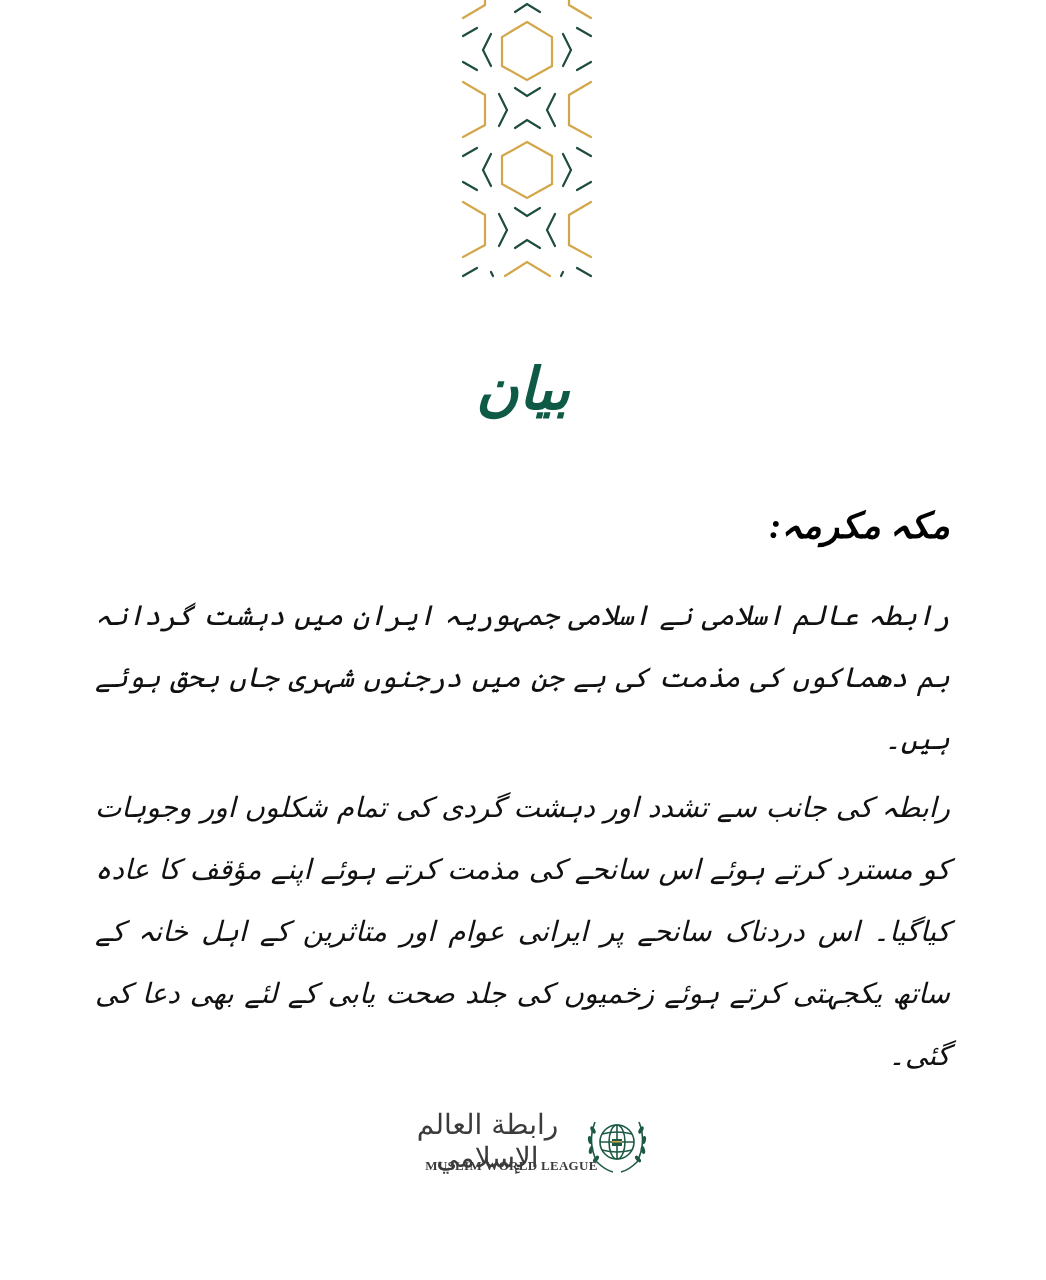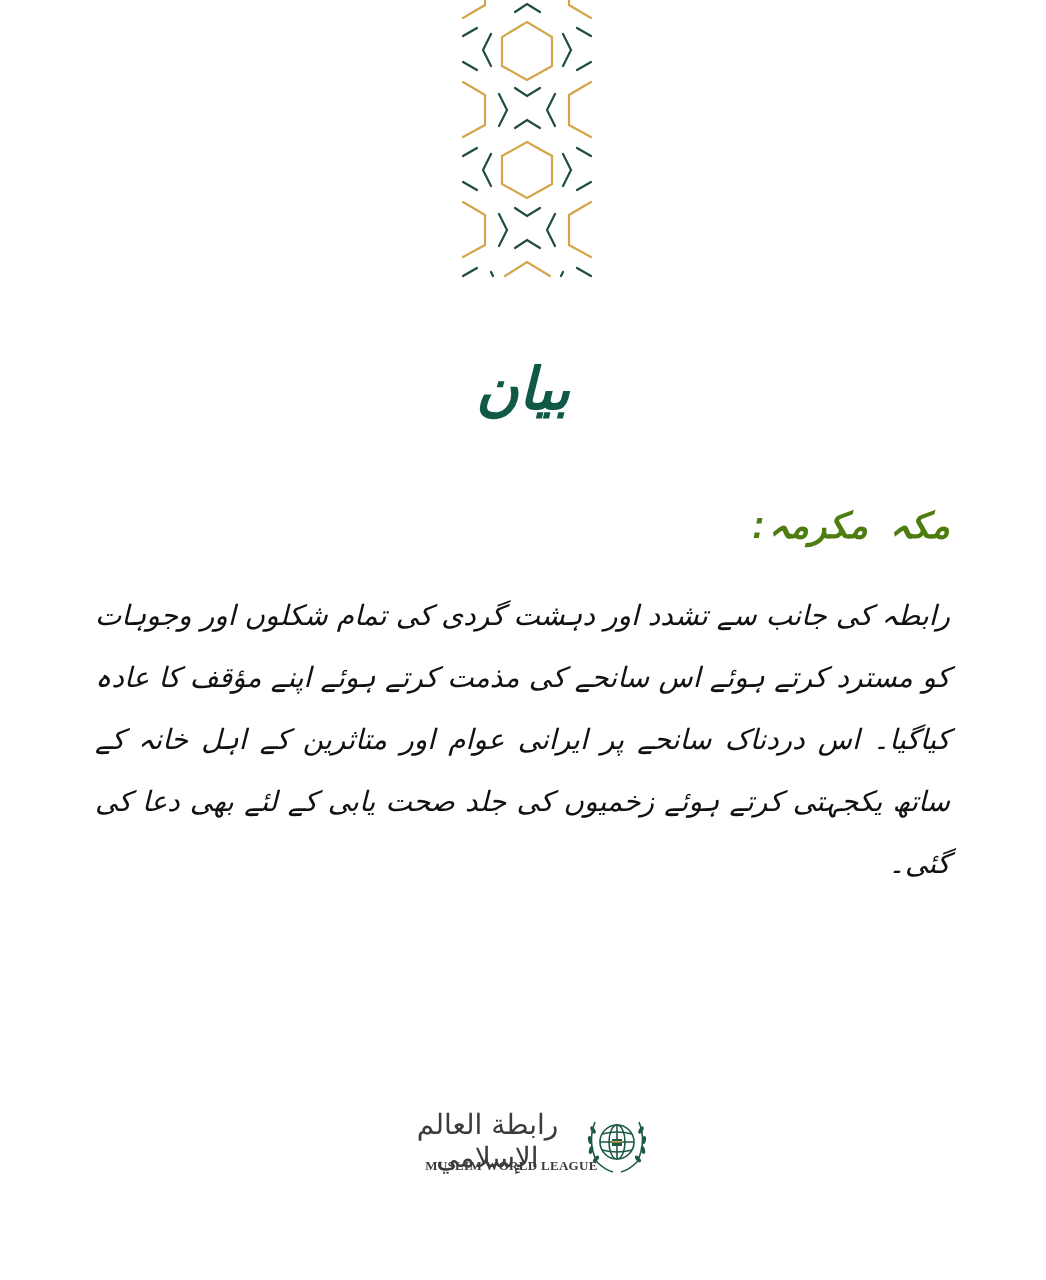--- a/index.html
+++ b/index.html
@@ -1,19 +1,19 @@
 <!DOCTYPE html>
 <html><head>
 <meta charset="utf-8">
 <style>
   html, body { margin:0; padding:0; background:#ffffff; }
   body { width:1046px; height:1280px; position:relative; overflow:hidden; font-family:"DejaVu Sans", sans-serif; }
   .pattern { position:absolute; left:455px; top:0; width:145px; height:280px; }
   .title { position:absolute; left:0; right:0; top:355px; text-align:center; color:#0f5a47; font-size:58px; font-weight:bold; direction:rtl; font-family:"DejaVu Serif", serif;font-style:italic; }
-  .dateline { position:absolute; right:96px; top:505px; font-size:36px; font-weight:bold; color:#4d7c0f; direction:rtl; font-style:italic; font-family:Liberation Mono, monospace; }
+  .dateline { position:absolute; right:96px; top:505px; font-size:36px; font-weight:bold; color:#000000; direction:rtl; font-style:italic; font-family:Liberation Serif, serif; }
   .body-text { position:absolute; left:95px; right:96px; top:585px; direction:rtl; text-align:justify; text-align-last:right; font-size:28px; line-height:62px; color:#111; font-family:"DejaVu Serif", serif; font-style:italic; }
   .body-text p { margin:0 0 6px 0; }
   .footer-logo { position:absolute; left:395px; top:1108px; width:260px; height:72px; }
   .logo-ar { position:absolute; left:0; top:0; width:185px; text-align:center; direction:rtl; font-size:28px; color:#3b3b3b; font-family:"DejaVu Serif", serif; }
   .logo-en { position:absolute; left:0; top:50px; width:185px; text-align:center; font-size:13px; font-weight:bold; letter-spacing:0.3px; color:#3b3b3b; font-family:"Liberation Serif", serif;margin-left:24px; }
   .logo-emblem { position:absolute; left:188px; top:0; width:68px; height:68px; }
 </style>
 </head>
 <body>
 
@@ -57,20 +57,21 @@
     <line x1="36" y1="272" x2="38" y2="276" stroke="#1e4d3f"></line>
     <line x1="108" y1="272" x2="106" y2="276" stroke="#1e4d3f"></line>
   </g>
 </svg>
 
 <div class="title">بیان</div>
 
 <div class="dateline">مکہ مکرمہ:</div>
 
 <div class="body-text">
+  <p>رابطہ عالم اسلامی نے اسلامی جمہوریہ ایران میں دہشت گردانہ بم دھماکوں کی مذمت کی ہے جن میں درجنوں شہری جاں بحق ہوئے ہیں۔</p>
   <p>رابطہ کی جانب سے تشدد اور دہشت گردی کی تمام شکلوں اور وجوہات کو مسترد کرتے ہوئے اس سانحے کی مذمت کرتے ہوئے اپنے مؤقف کا عادہ کیاگیا۔ اس دردناک سانحے پر ایرانی عوام اور متاثرین کے اہل خانہ کے ساتھ یکجہتی کرتے ہوئے زخمیوں کی جلد صحت یابی کے لئے بھی دعا کی گئی۔</p>
 </div>
 
 <div class="footer-logo">
   <div class="logo-ar">رابطة العالم الإسلامي</div>
   <div class="logo-en">MUSLIM WORLD LEAGUE</div>
   <svg class="logo-emblem" viewBox="0 0 68 68" xmlns="http://www.w3.org/2000/svg">
     <g fill="none" stroke="#1e5a43" stroke-width="1.6">
       <circle cx="34" cy="34" r="17"></circle>
       <ellipse cx="34" cy="34" rx="8" ry="17"></ellipse>

